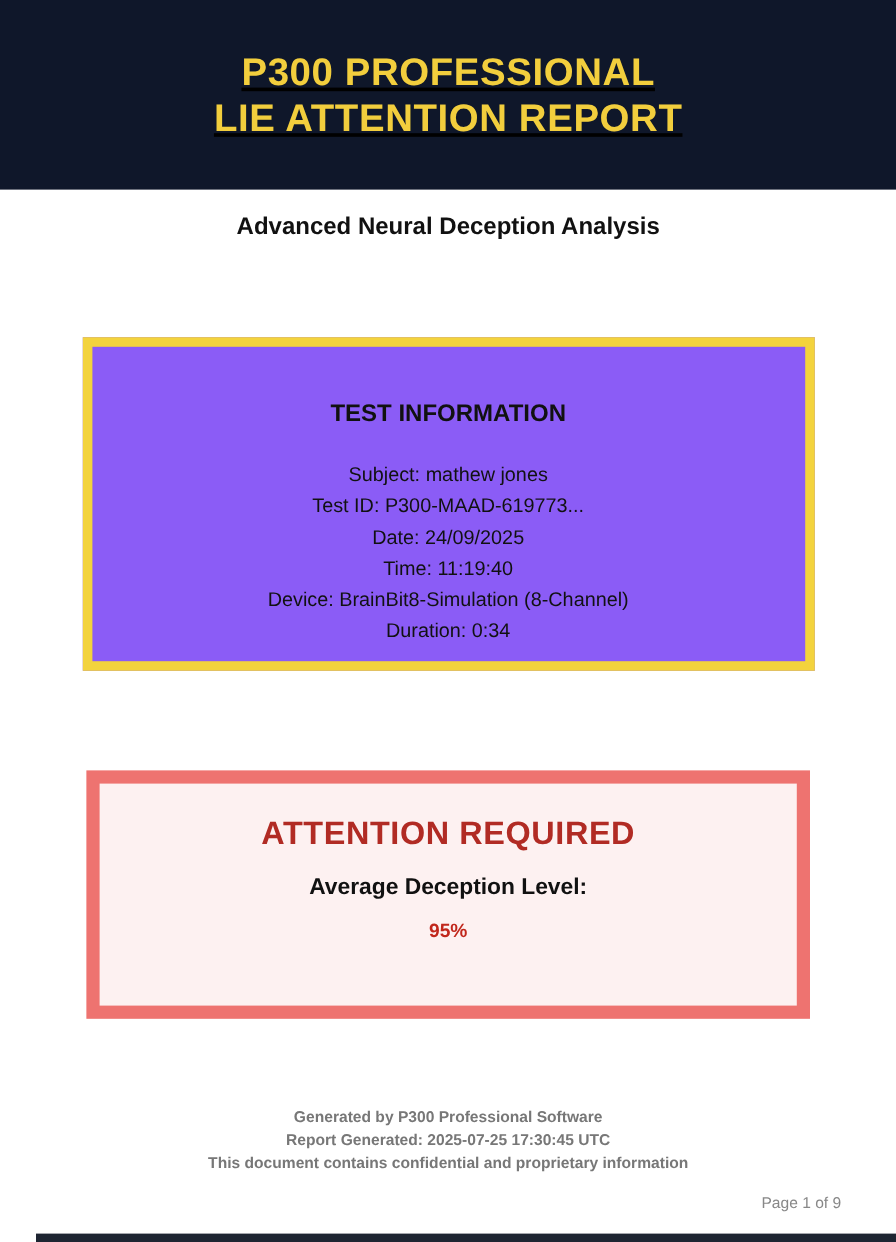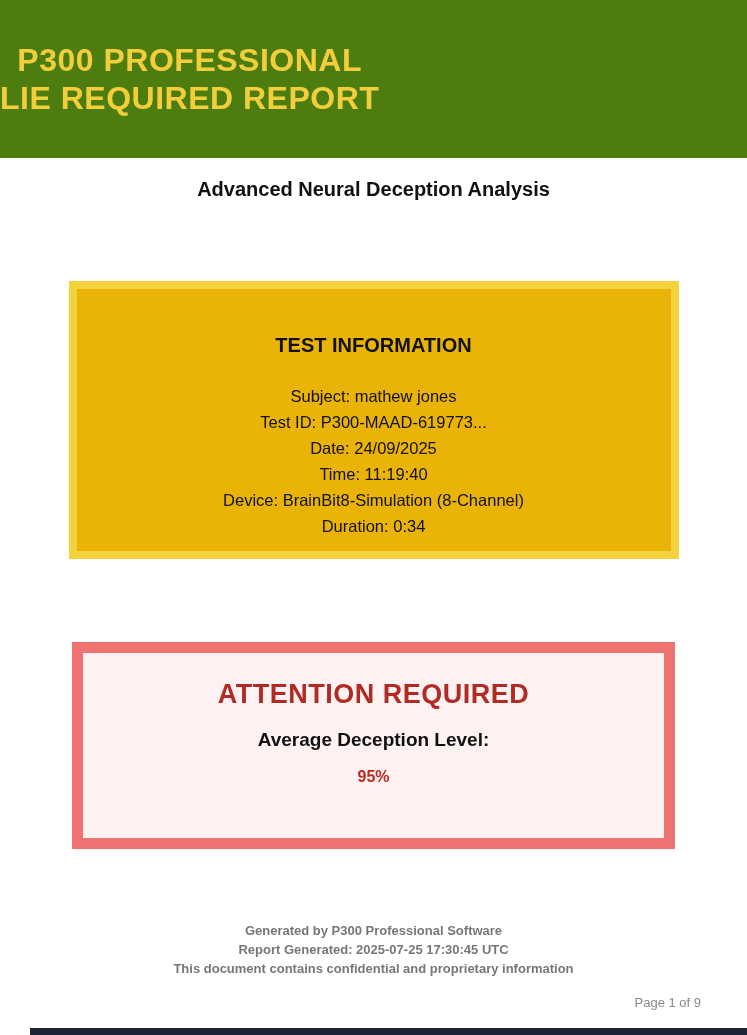--- a/index.html
+++ b/index.html
@@ -8,22 +8,22 @@
     background: #ffffff;
     font-family: "Liberation Sans", sans-serif;
     position: relative;
     overflow: hidden;
   }
   .page { width: 747px; height: 1035px; position: relative; }
 
   
   .header {
     width: 100%; height: 158px;
-    background: #4d7c0f;
-    display: flex; align-items: center; justify-content: flex-start;
+    background: #0f172a;
+    display: flex; align-items: center; justify-content: center; text-decoration: underline;
   }
   .header-title {
     color: #f2ce3d;
     font-size: 32px; font-weight: bold;
     line-height: 38px;
     text-align: center;
     letter-spacing: 0.5px;
   }
 
   
@@ -33,21 +33,21 @@
     font-size: 20px; font-weight: bold;
     color: #111111;
   }
 
   
   .info-box {
     box-sizing: border-box;
     width: 610px;
     margin: 80px auto 0 auto;
     border: 8px solid #f3d33d;
-    background: #eab308;
+    background: #8b5cf6;
     padding: 44px 20px 12px 20px;
     text-align: center;
   }
   .info-title {
     margin: 0 0 26px 0;
     font-size: 20px; font-weight: bold;
     color: #111111;
     line-height: 24px;
   }
   .info-line {
@@ -111,21 +111,21 @@
   }
 </style>
 </head>
 <body>
 
 <div class="page">
 
   <header class="header">
     <div class="header-title">
       <div>P300 PROFESSIONAL</div>
-      <div>LIE REQUIRED REPORT</div>
+      <div>LIE ATTENTION REPORT</div>
     </div>
   </header>
 
   <div class="subtitle">Advanced Neural Deception Analysis</div>
 
   <section class="info-box">
     <h2 class="info-title">TEST INFORMATION</h2>
     <div class="info-line">Subject: mathew jones</div>
     <div class="info-line">Test ID: P300-MAAD-619773...</div>
     <div class="info-line">Date: 24/09/2025</div>

